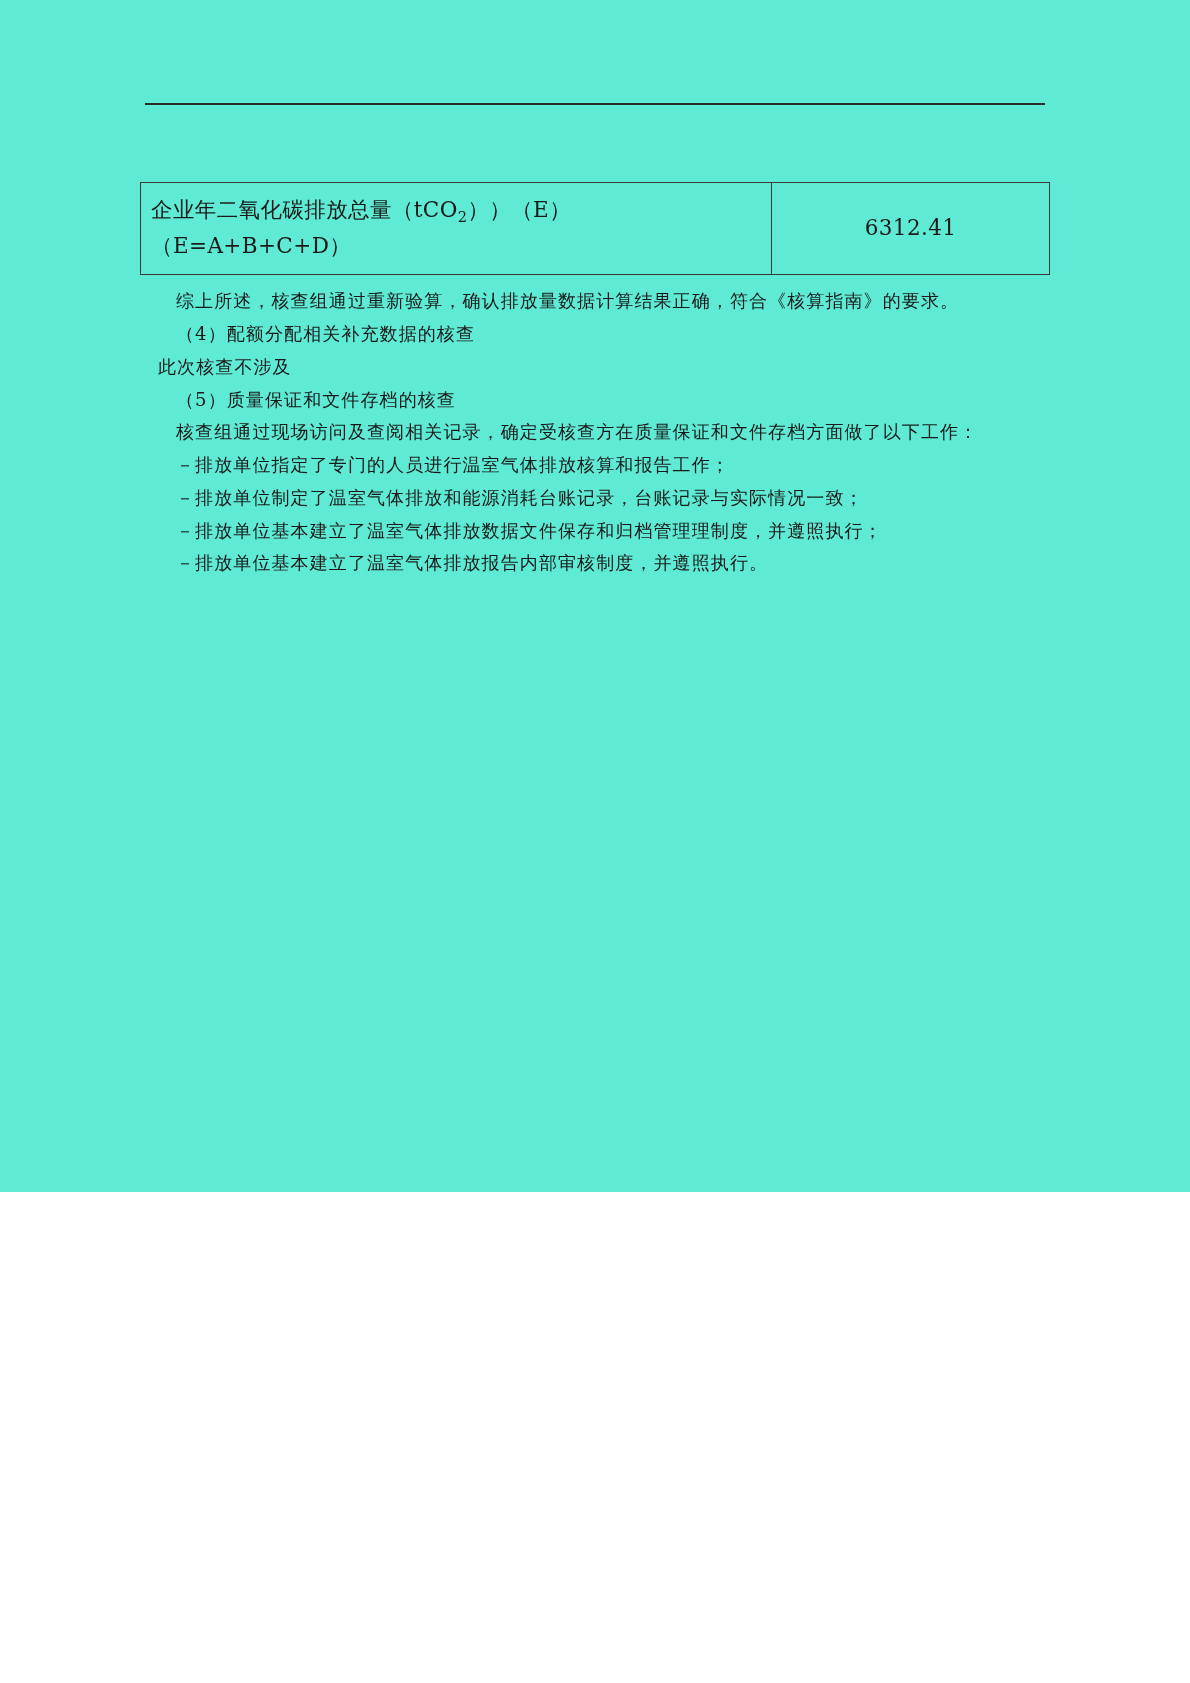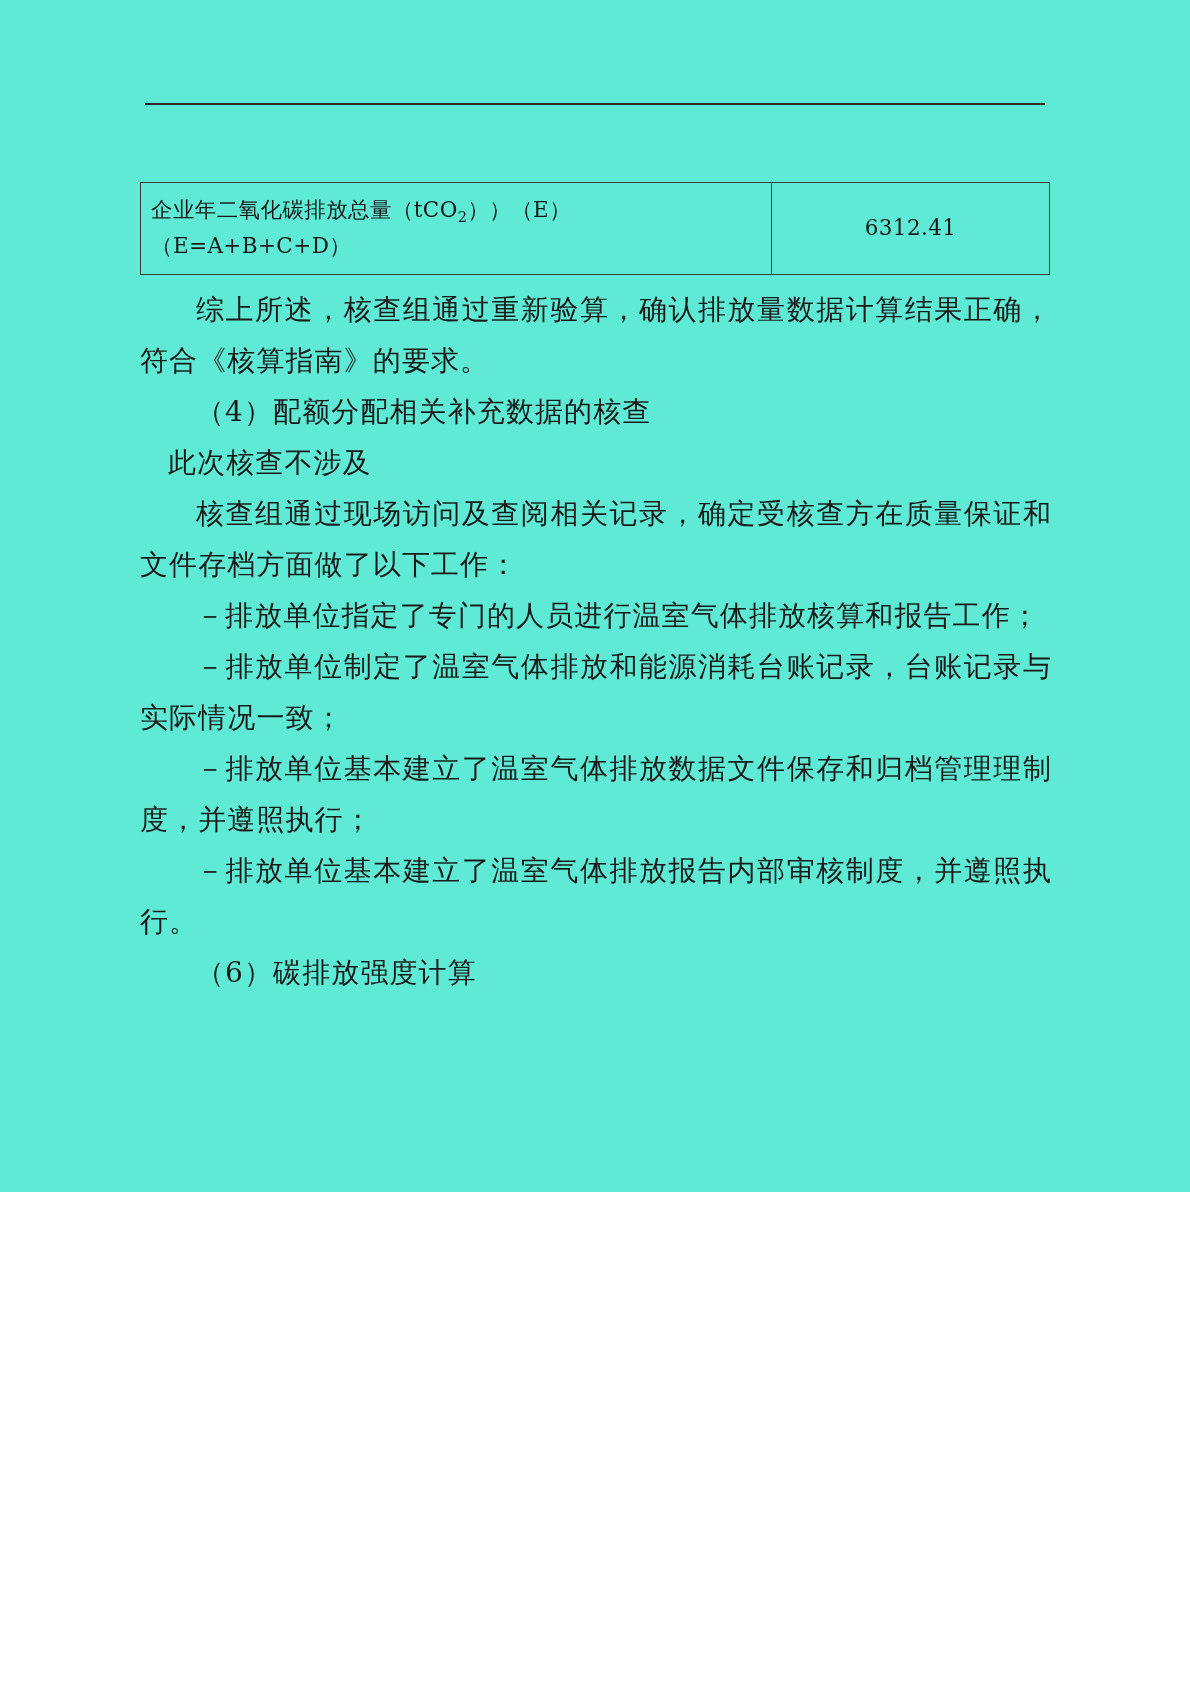--- a/index.html
+++ b/index.html
@@ -60,21 +60,21 @@
     font-size: 0.68em;
     vertical-align: sub;
   }
   .formula {
     font-family: "DejaVu Serif", "Liberation Serif", serif;
   }
 
   
   p.para {
     margin: 0;
-    font-size: 28px;
+    font-size: 18px;
     line-height: 1.82;
     letter-spacing: 1.1px;
     text-align: justify;
     text-justify: inter-ideograph;
   }
   p.indent {
     text-indent: 2em;
   }
   p.dash {
     text-indent: 2em;
@@ -115,25 +115,25 @@
             <span class="formula">（E=A+B+C+D）</span>
           </td>
           <td class="value-cell">6312.41</td>
         </tr>
       </tbody>
     </table>
 
     <p class="para indent">综上所述，核查组通过重新验算，确认排放量数据计算结果正确，符合《核算指南》的要求。</p>
     <p class="para indent">（4）配额分配相关补充数据的核查</p>
     <p class="para noindent">此次核查不涉及</p>
+    <p class="para indent">（5）质量保证和文件存档的核查</p>
     <p class="para indent">核查组通过现场访问及查阅相关记录，确定受核查方在质量保证和文件存档方面做了以下工作：</p>
     <p class="para dash">－排放单位指定了专门的人员进行温室气体排放核算和报告工作；</p>
     <p class="para dash">－排放单位制定了温室气体排放和能源消耗台账记录，台账记录与实际情况一致；</p>
     <p class="para dash">－排放单位基本建立了温室气体排放数据文件保存和归档管理理制度，并遵照执行；</p>
     <p class="para dash">－排放单位基本建立了温室气体排放报告内部审核制度，并遵照执行。</p>
-    <p class="para indent">（6）碳排放强度计算</p>
 
 
   </div>
 
   <div class="page-number">31</div>
 
 </div>
 
 </body></html>

